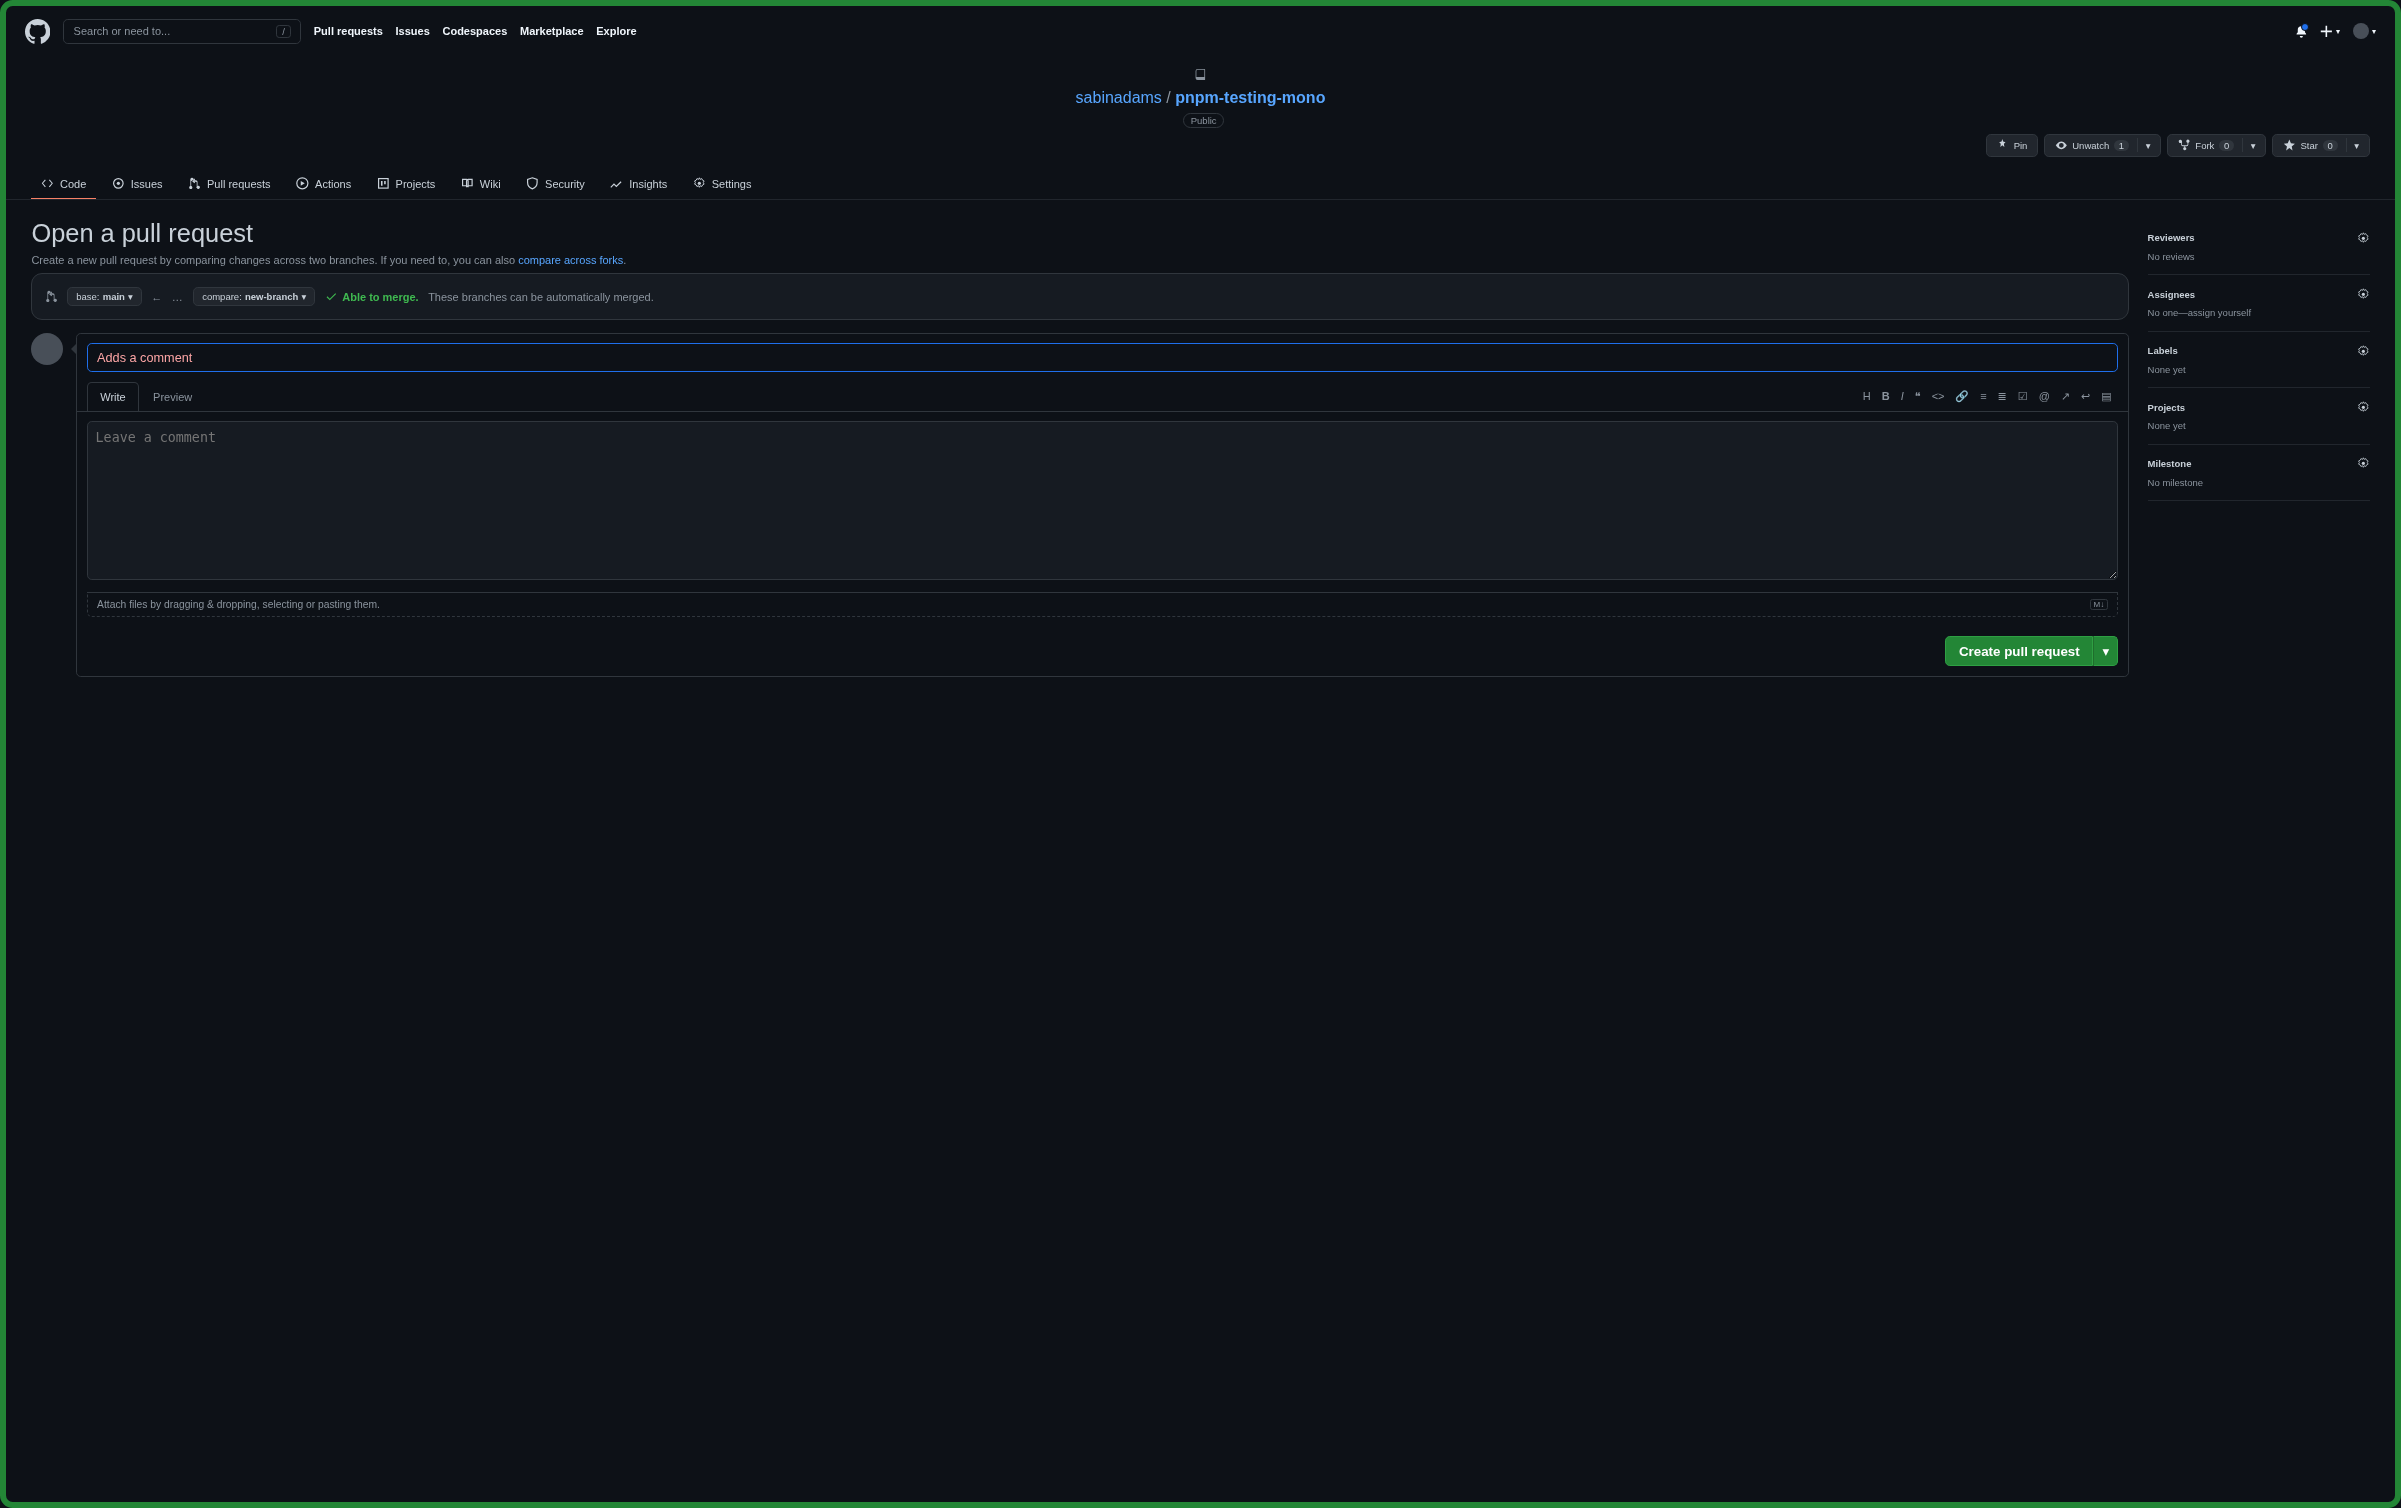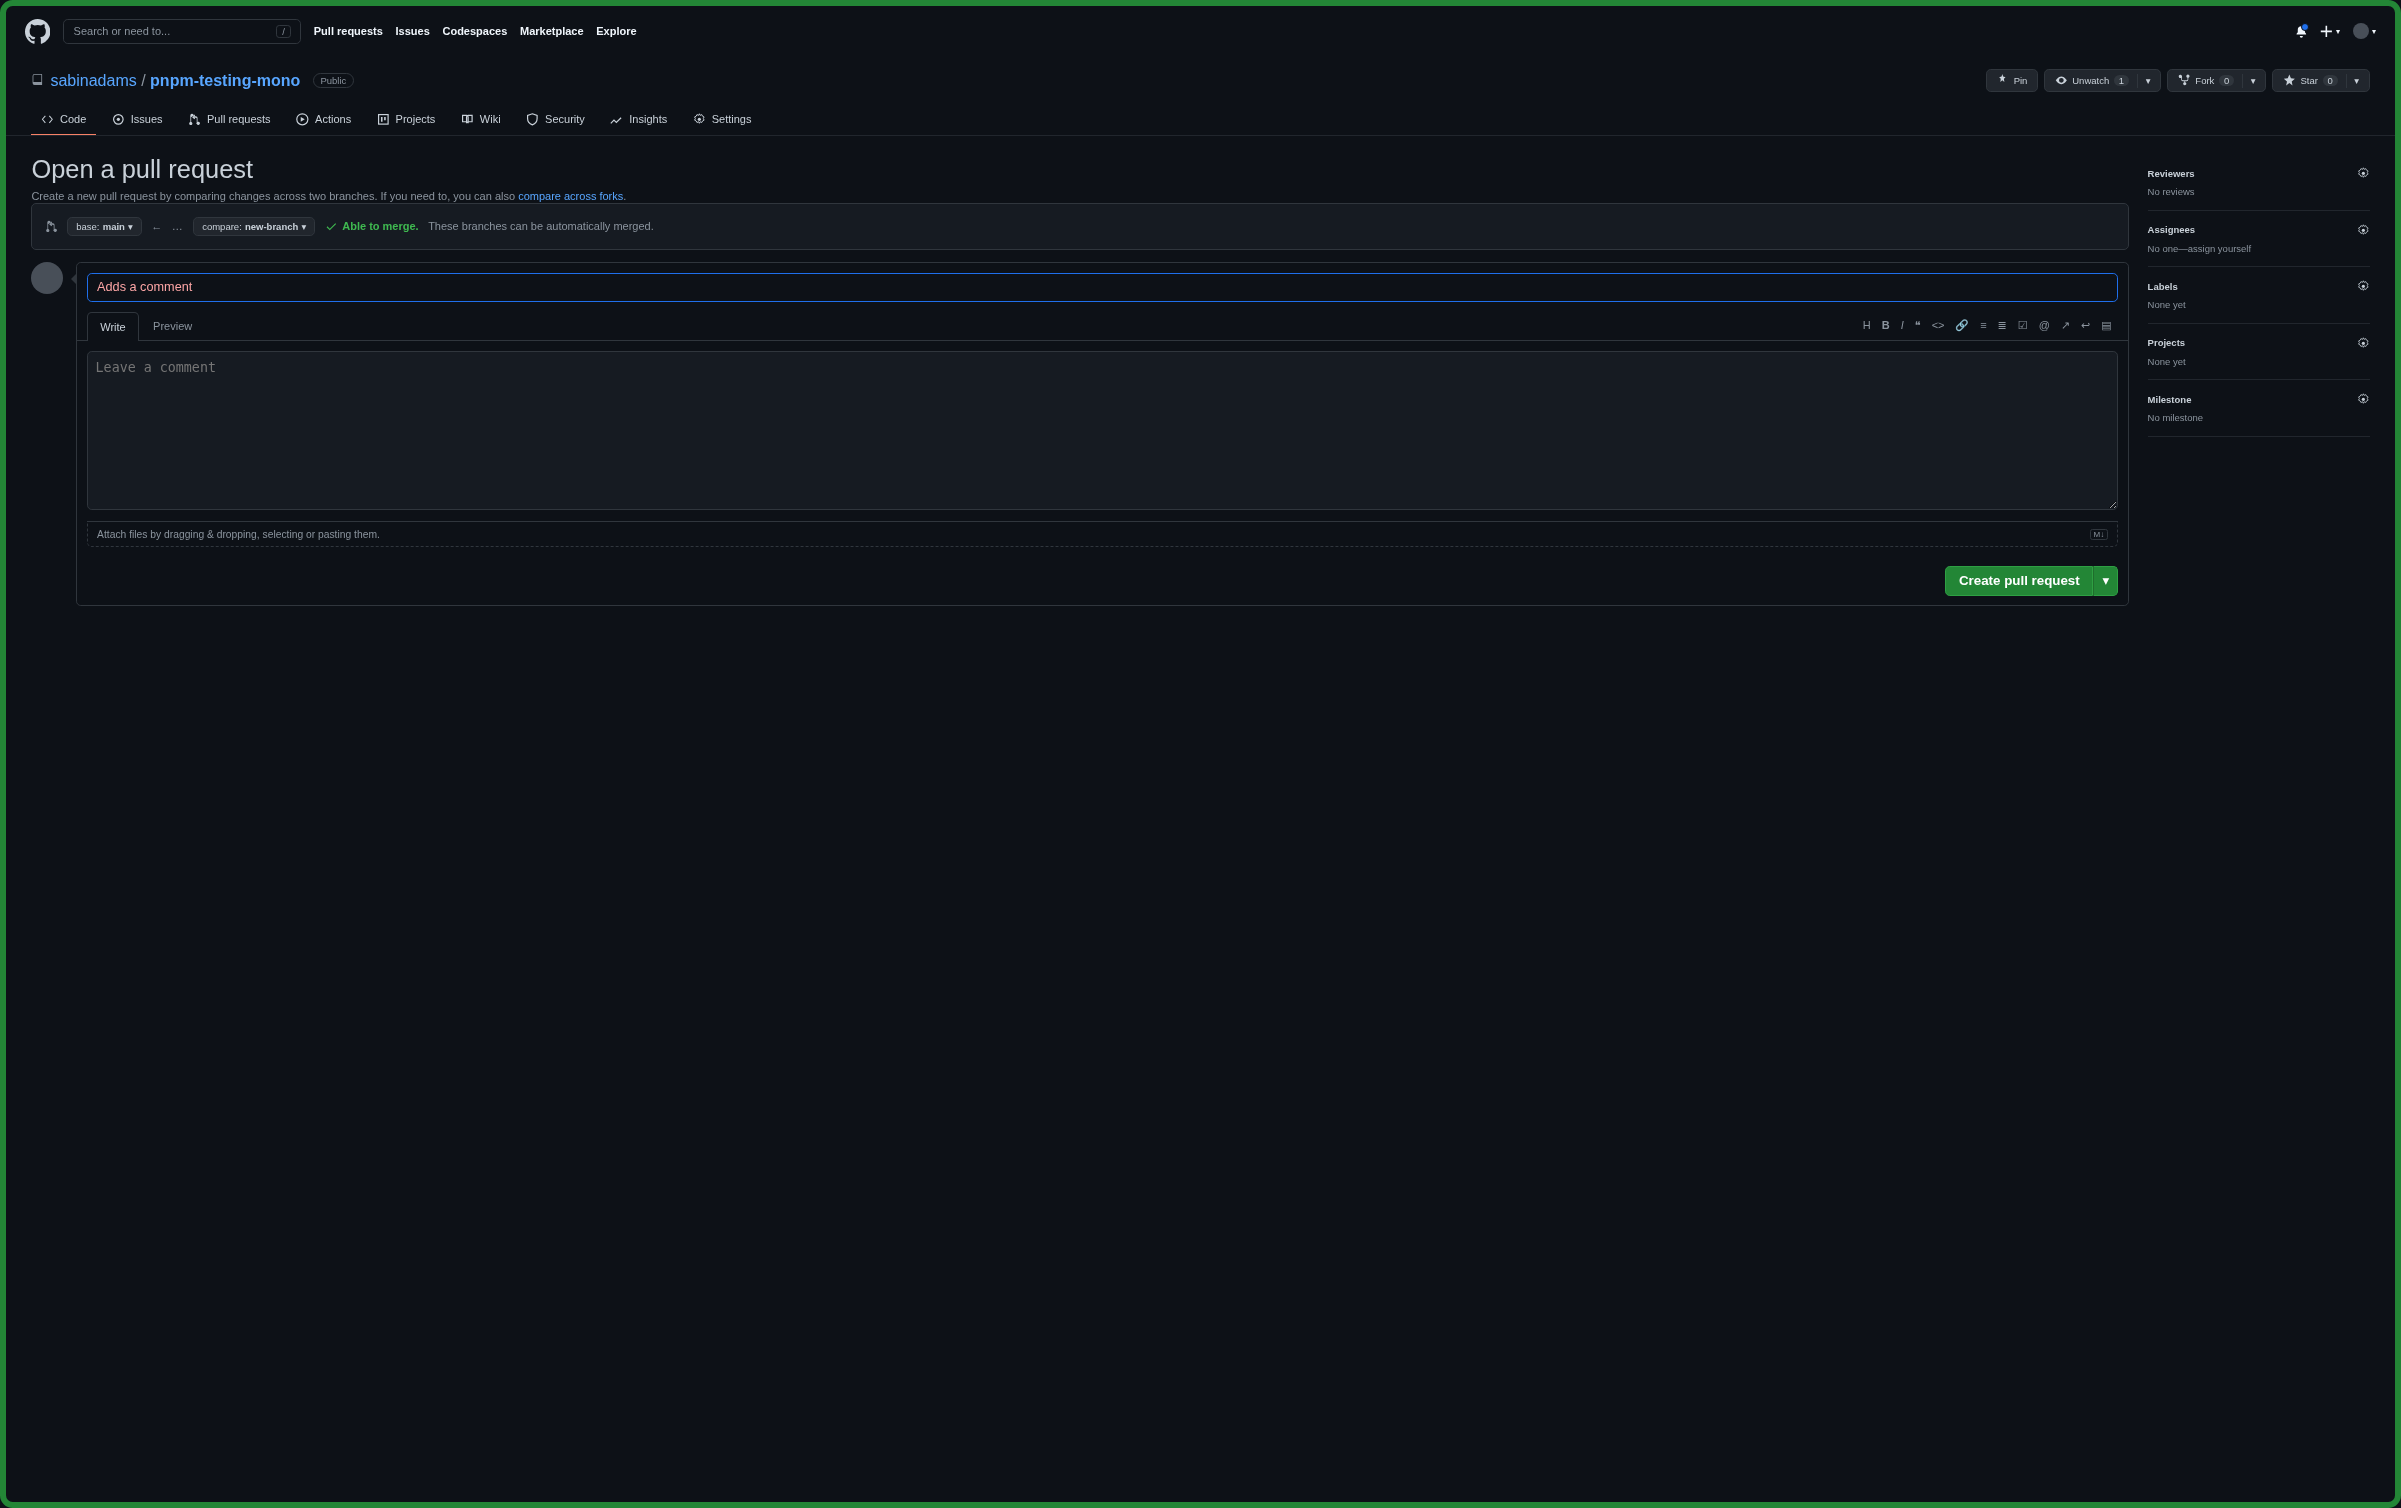--- a/index.html
+++ b/index.html
@@ -45,20 +45,21 @@
 .notif-dot { position: absolute; top: -1.6px; right: -1.6px; width: 8px; height: 8px; background: #1f6feb; border: 1.6px solid #0d1117; border-radius: 50%; }
 .icon-btn { color: #f0f6fc; cursor: pointer; display: flex; align-items: center; gap: 1.6px; }
 .avatar { width: 16px; height: 16px; border-radius: 50%; background: #484f58; }
 .avatar-lg { width: 32px; height: 32px; border-radius: 50%; background: #484f58; }
 
 .repo-head {
   display: flex;
   align-items: center;
   padding: 12.7px 25.4px;
   gap: 6.4px;
+  flex-direction: column;
 }
 .repo-name { font-size: 16px; }
 .repo-name a { color: #58a6ff; text-decoration: none; }
 .repo-badge {
   border: 0.8px solid #30363d;
   border-radius: 9.5px;
   padding: 0.8px 6.4px;
   font-size: 9.5px;
   color: #8b949e;
   margin-left: 6.4px;
@@ -103,24 +104,24 @@
   padding: 19px 25.4px;
   display: flex;
   gap: 19px;
 }
 .content { flex: 1; }
 .page-title h1 { font-size: 25.4px; font-weight: 400; color: #c9d1d9; margin-bottom: 6.4px; }
 .page-sub { color: #8b949e; }
 .page-sub a { color: #58a6ff; text-decoration: none; }
 
 .compare-bar {
-  margin-top: 1px;
+  margin-top: 7px;
   border: 0.8px solid #30363d;
   background: #161b22;
-  border-radius: 5px;
+  border-radius: 11px;
   padding: 12.7px;
   display: flex;
   align-items: center;
   gap: 9.5px;
 }
 .branch-sel {
   background: #21262d;
   border: 0.8px solid #30363d;
   border-radius: 4.8px;
   padding: 3.2px 8px;

